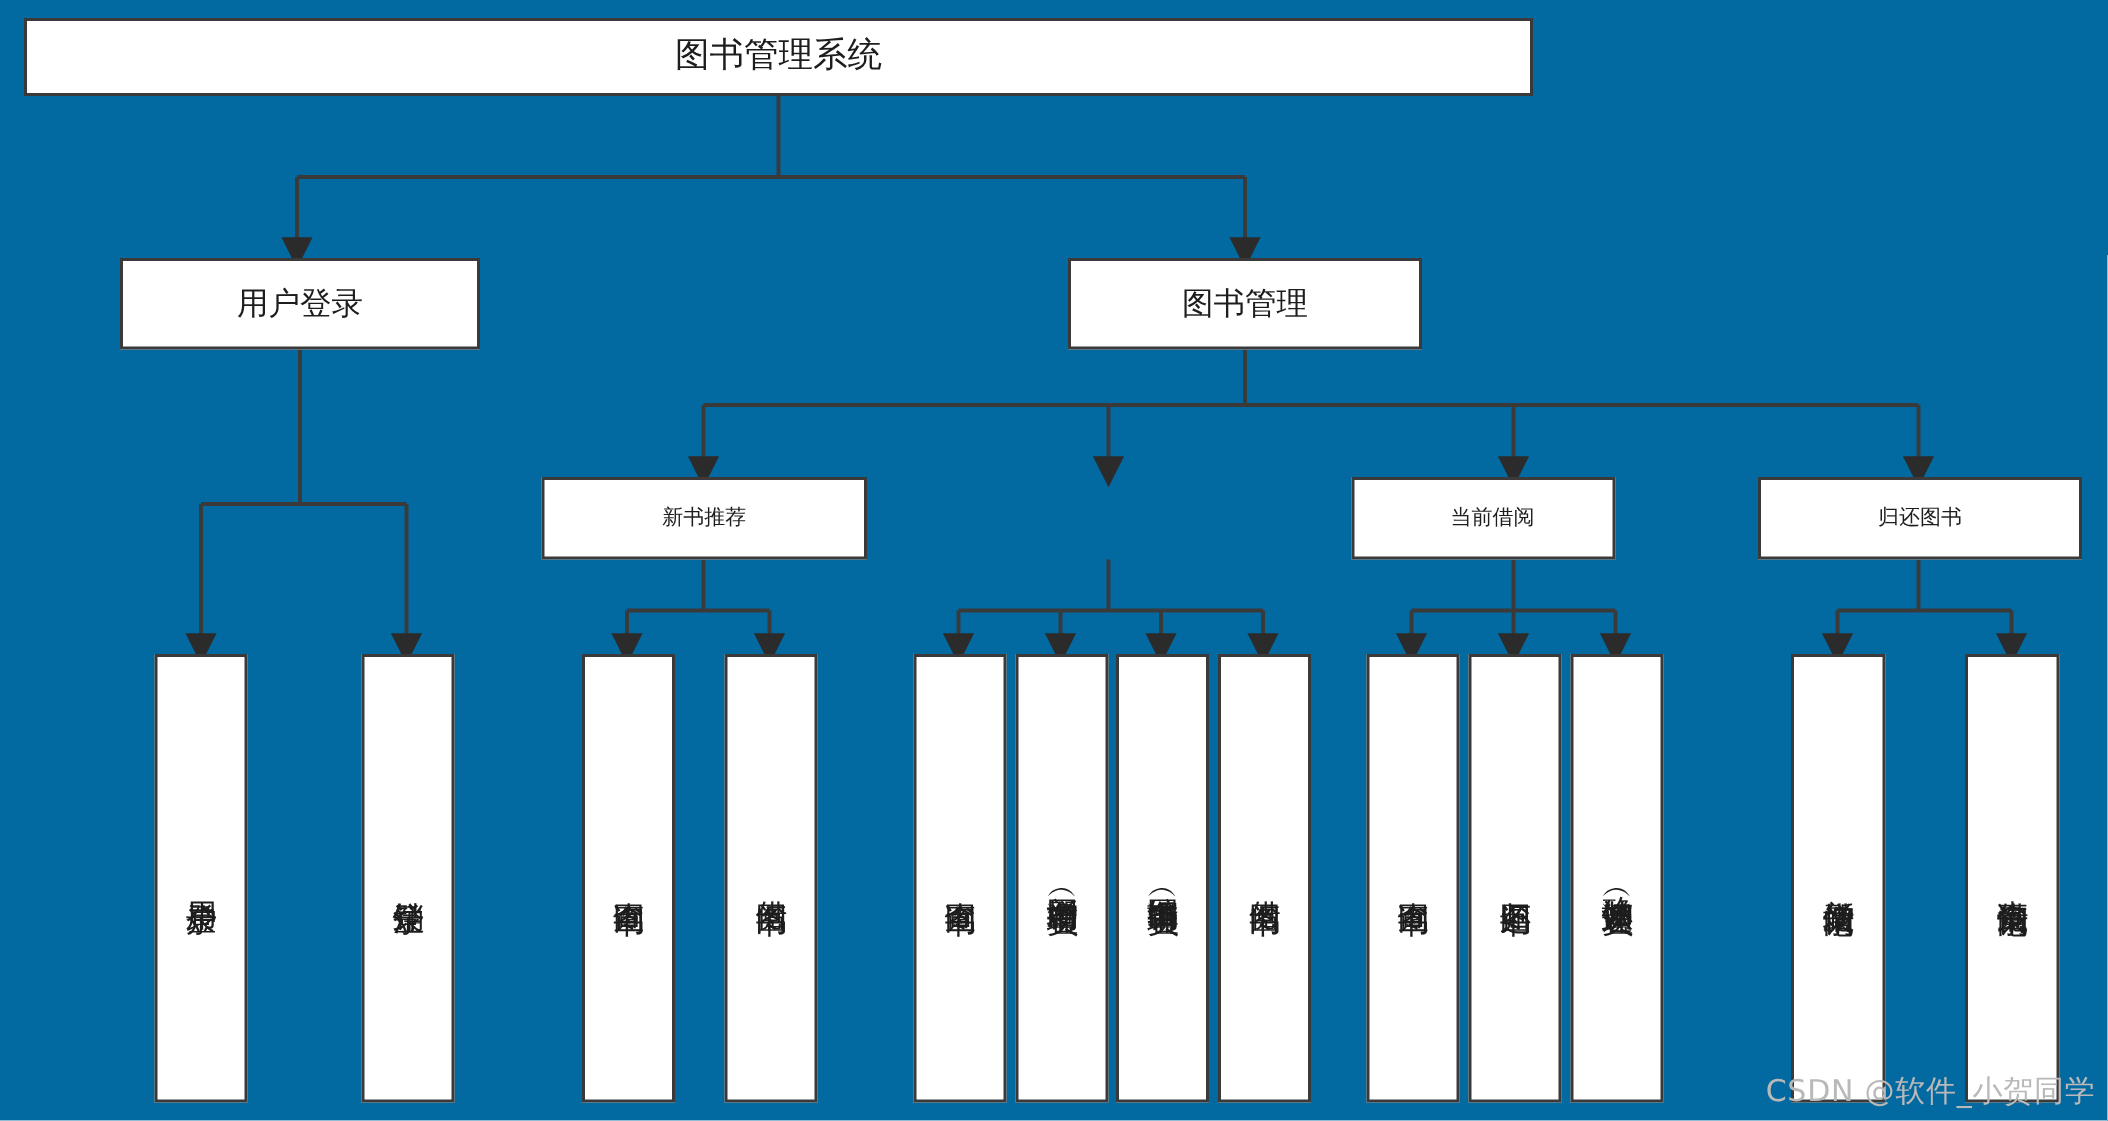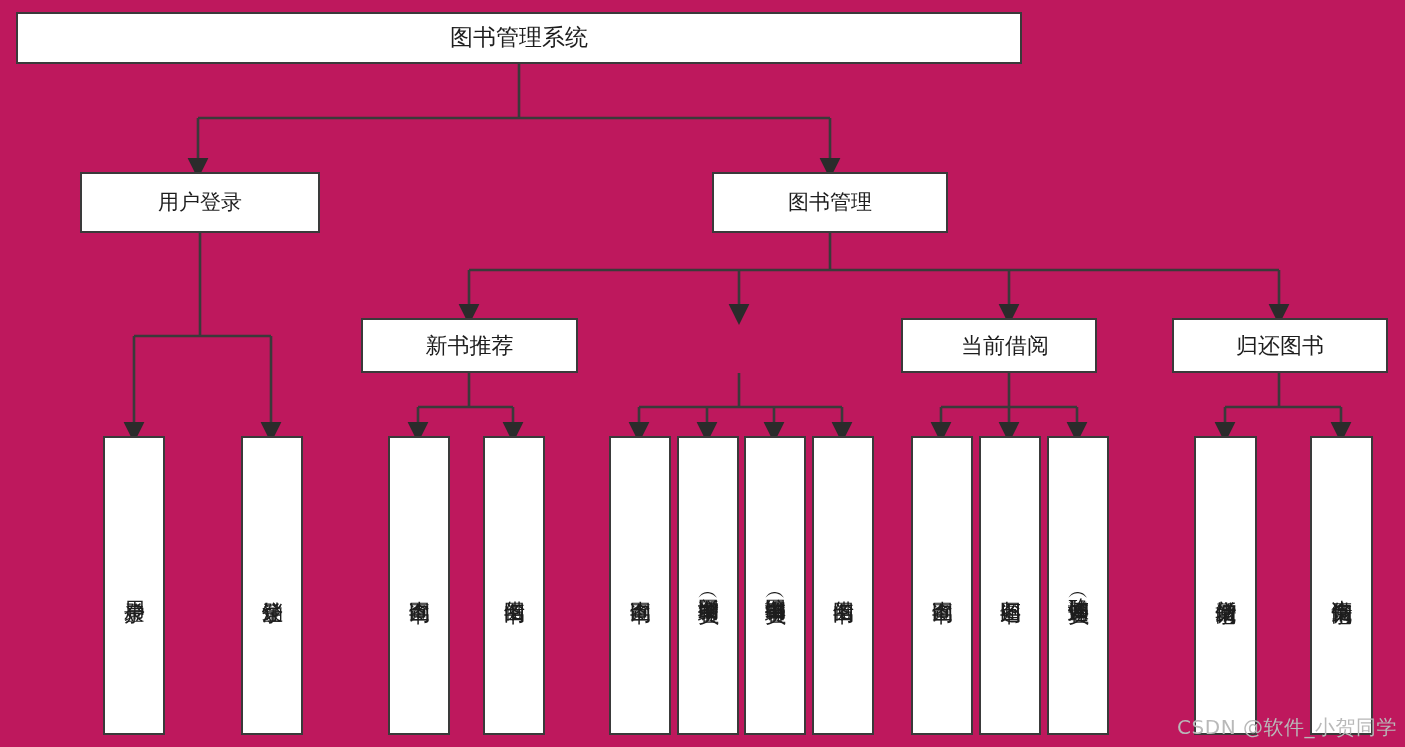--- a/index.html
+++ b/index.html
@@ -8,21 +8,21 @@
     padding: 0;
     background: #ffffff;
   }
   body {
     font-family: "DejaVu Sans", "Liberation Sans", sans-serif;
   }
   #diagram-root {
     position: relative;
     width: 1405px;
     height: 747px;
-    background: #be185d;
+    background: #0369a1;
     overflow: hidden;
   }
   #diagram-svg {
     position: absolute;
     left: 0;
     top: 0;
     width: 1405px;
     height: 747px;
   }
   .node {
@@ -37,21 +37,21 @@
     text-align: center;
     line-height: 1.18;
   }
   .node.level1 {
     font-size: 23px;
   }
   .node.level2 {
     font-size: 21px;
   }
   .node.level3 {
-    font-size: 22px;
+    font-size: 14px;
   }
   .node.leaf {
     font-size: 21px;
     writing-mode: vertical-rl;
     text-orientation: upright;
     align-items: center;
     justify-content: center;
     padding: 6px 0;
     letter-spacing: 1px;
   }
@@ -136,21 +136,21 @@
   <div class="node level2" style="left:80px; top:172px; width:240px; height:61px;">
     <span class="label">用户登录</span>
   </div>
   <div class="node level2" style="left:712px; top:172px; width:236px; height:61px;justify-content:center;">
     <span class="label">图书管理</span>
   </div>
 
   <div class="node level3" style="left:361px; top:318px; width:217px; height:55px;">
     <span class="label">新书推荐</span>
   </div>
-  <div class="node level3" style="left:901px; top:318px; width:196px; height:55px;padding-left:12px;">
+  <div class="node level3" style="left:901px; top:318px; width:176px; height:55px;padding-left:12px;">
     <span class="label">当前借阅</span>
   </div>
   <div class="node level3" style="left:1172px; top:318px; width:216px; height:55px;">
     <span class="label">归还图书</span>
   </div>
 
   <div class="node leaf" style="left:103px; top:436px; width:62px; height:299px;">
     <span class="label">用户登录</span>
   </div>
   <div class="node leaf" style="left:241px; top:436px; width:62px; height:299px;">

